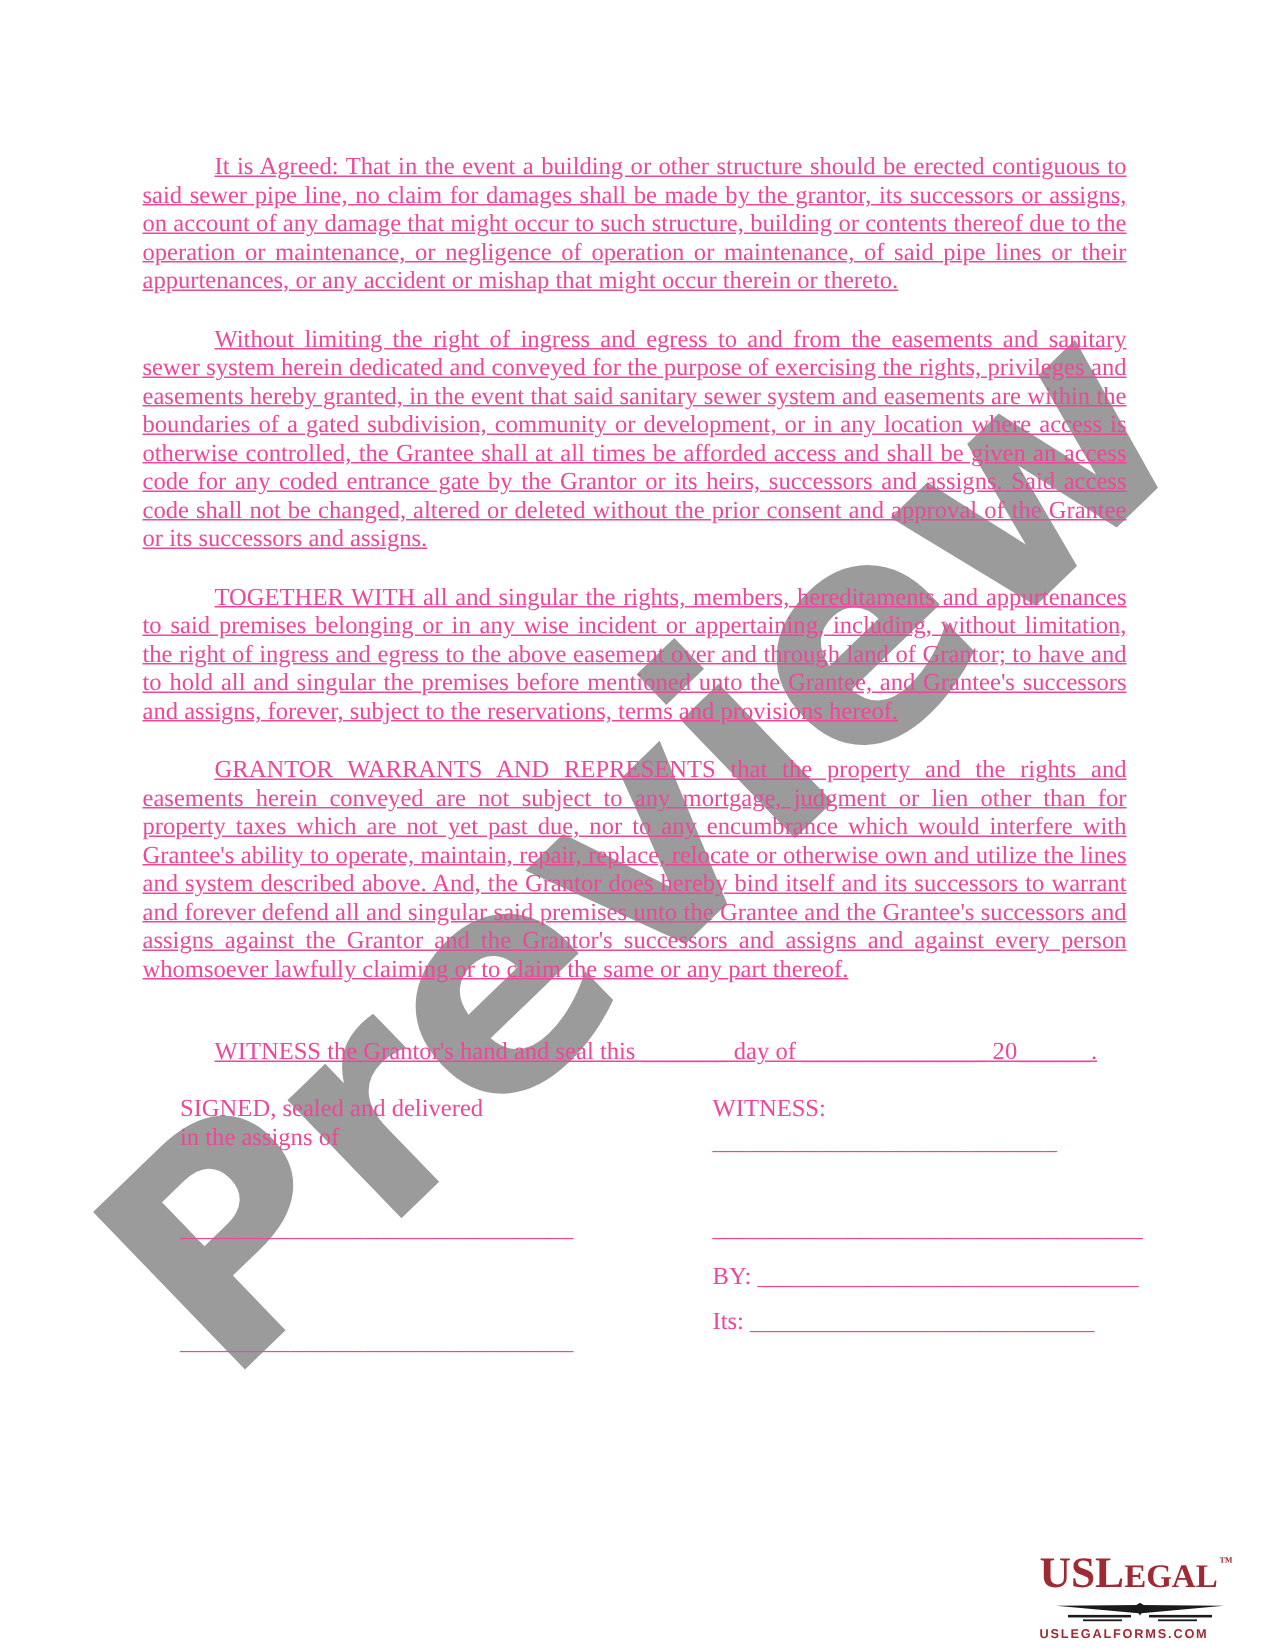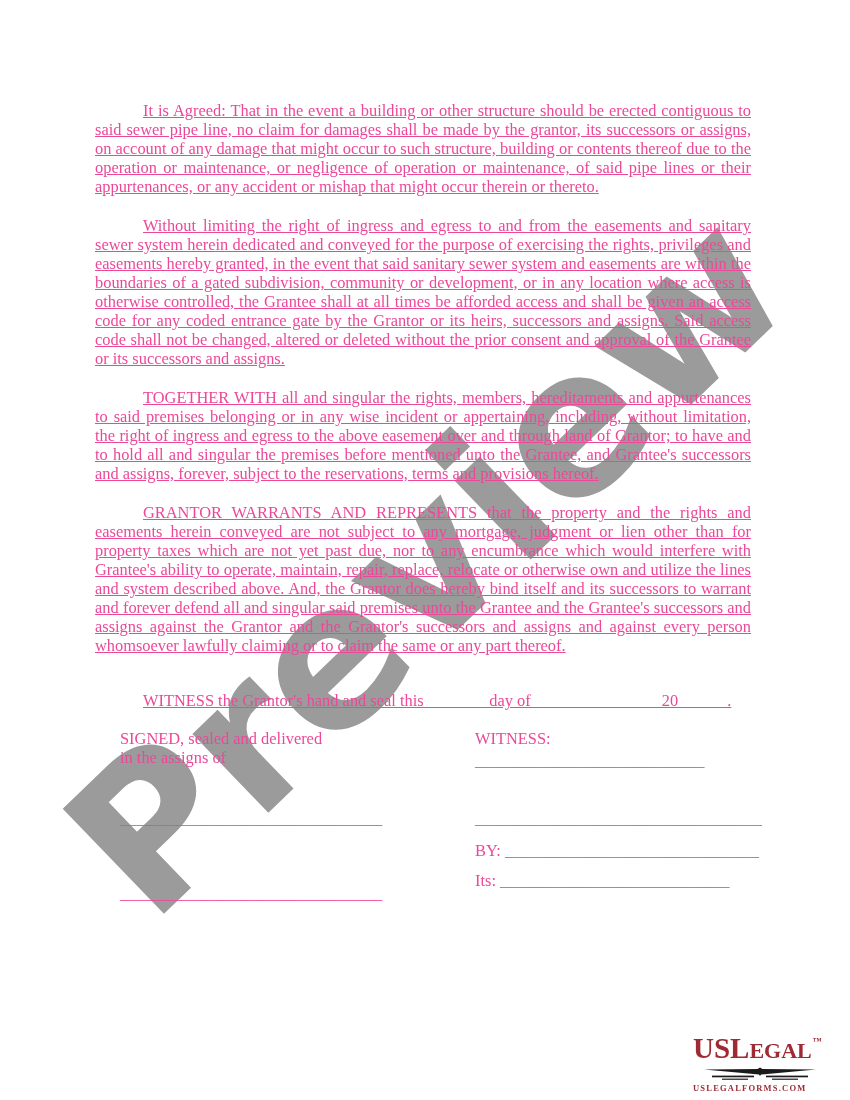--- a/index.html
+++ b/index.html
@@ -79,21 +79,21 @@
     font-weight:600;
     color:#9e2b33;
     white-space:nowrap;
     line-height:30px;
   }
   .wm-big{font-size:29px;}
   .wm-small{font-size:22px;}
   .wm-tm{font-size:9px;vertical-align:14px;margin-left:1px;}
   .eagle{display:block;margin:-1px auto 1px auto;}
   .tagline{
-    font-family:Liberation Serif, serif;
+    font-family:Liberation Sans, sans-serif;
     font-weight:bold;
     font-size:8.5px;
     letter-spacing:1.2px;
     color:#9e2b33;
     white-space:nowrap;
   }
 </style>
 </head>
 <body>
 

